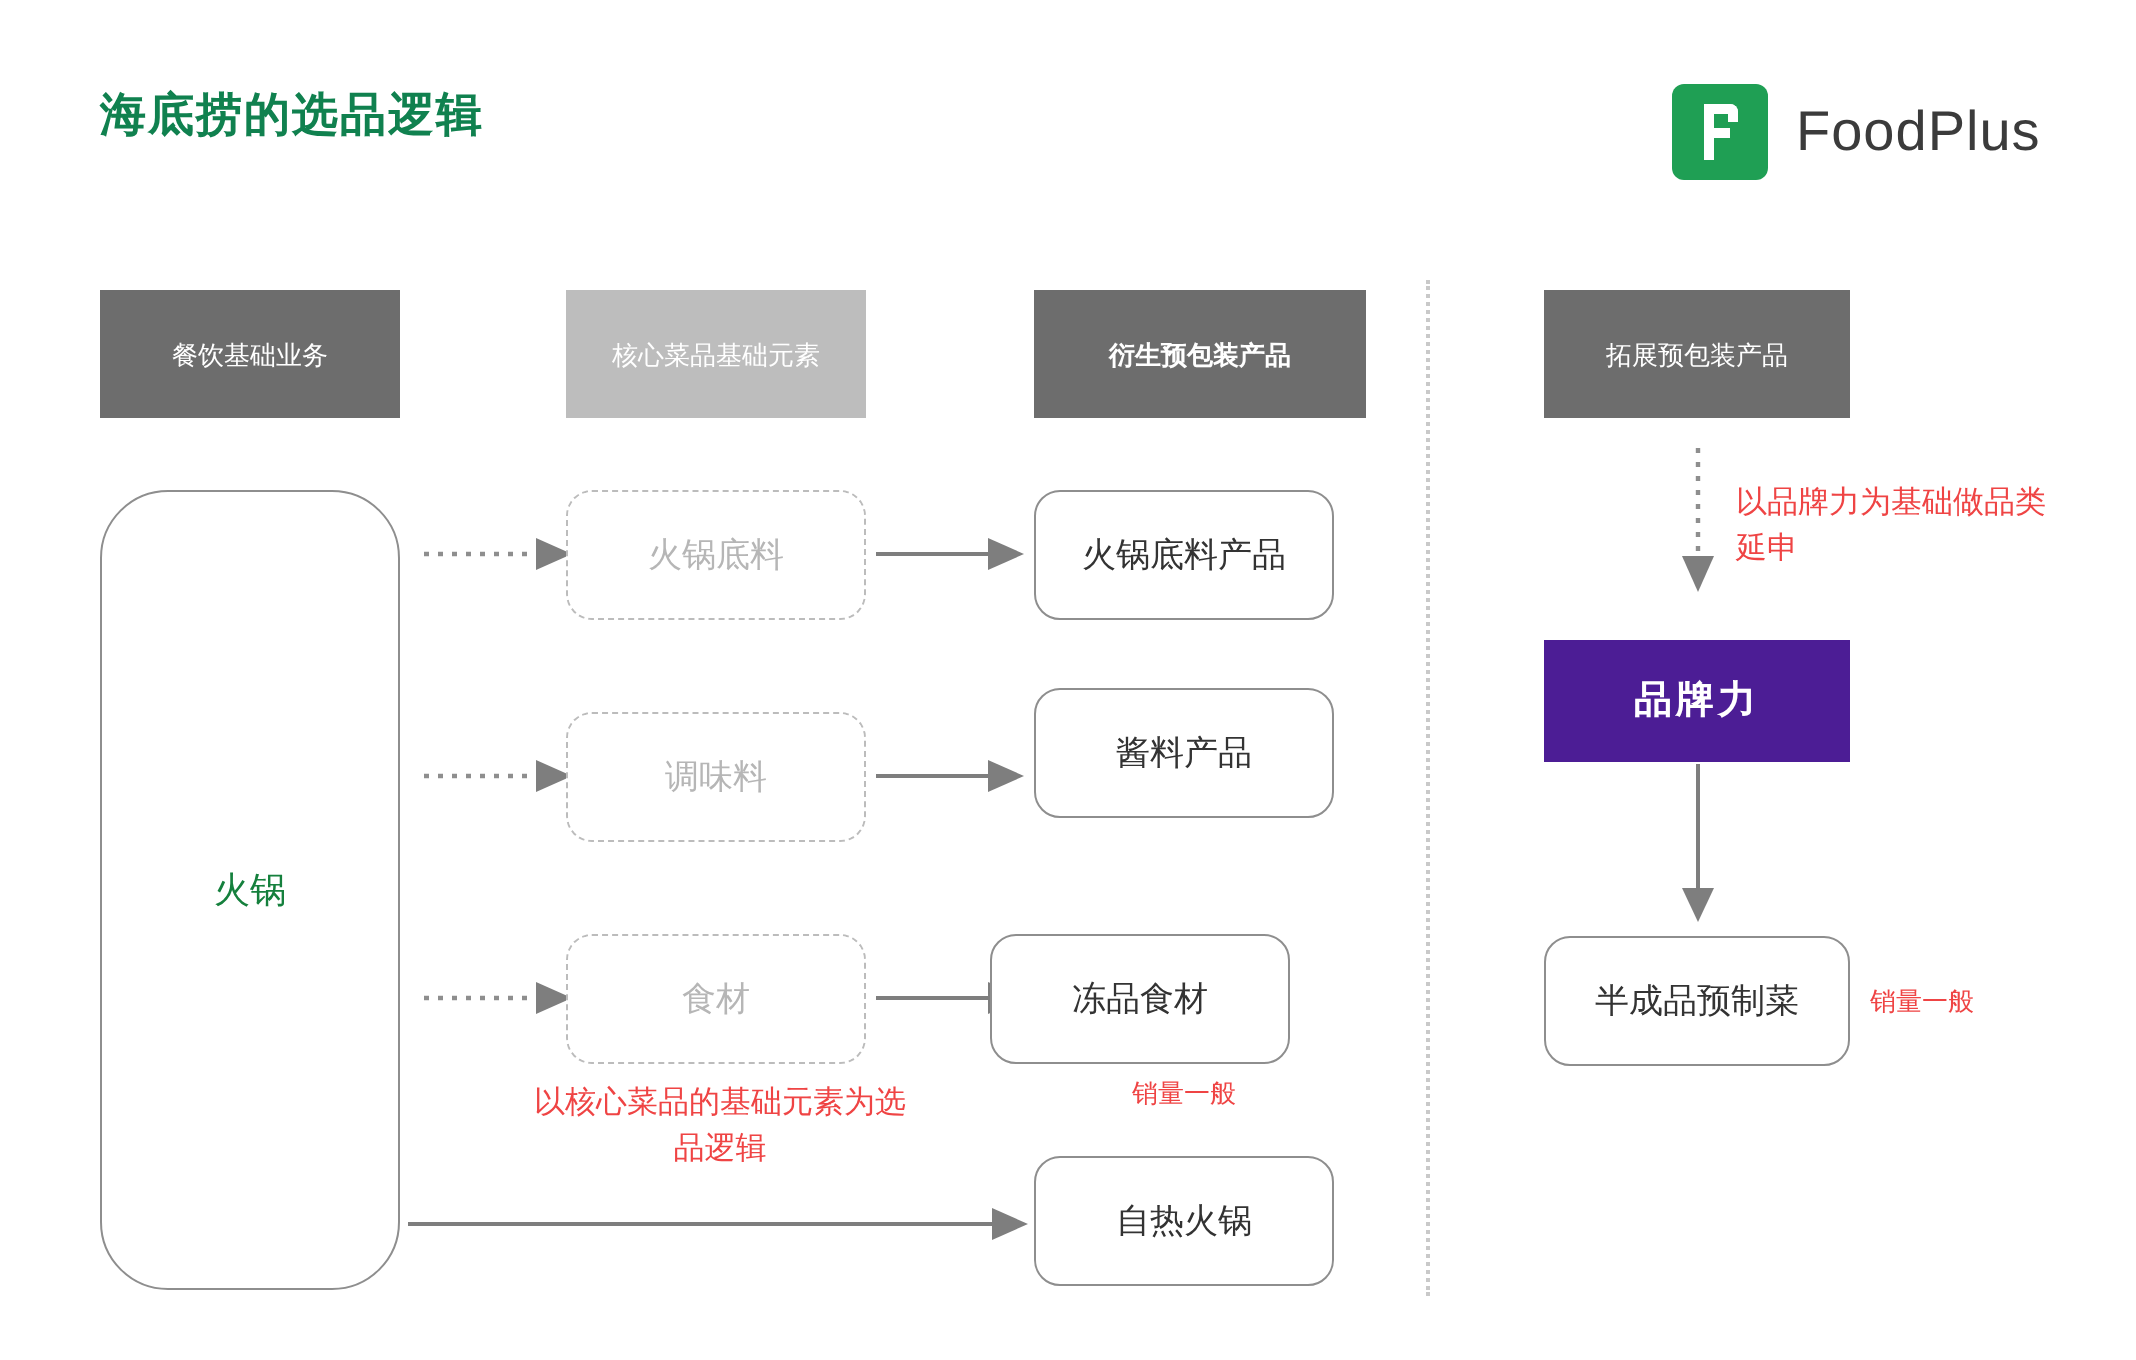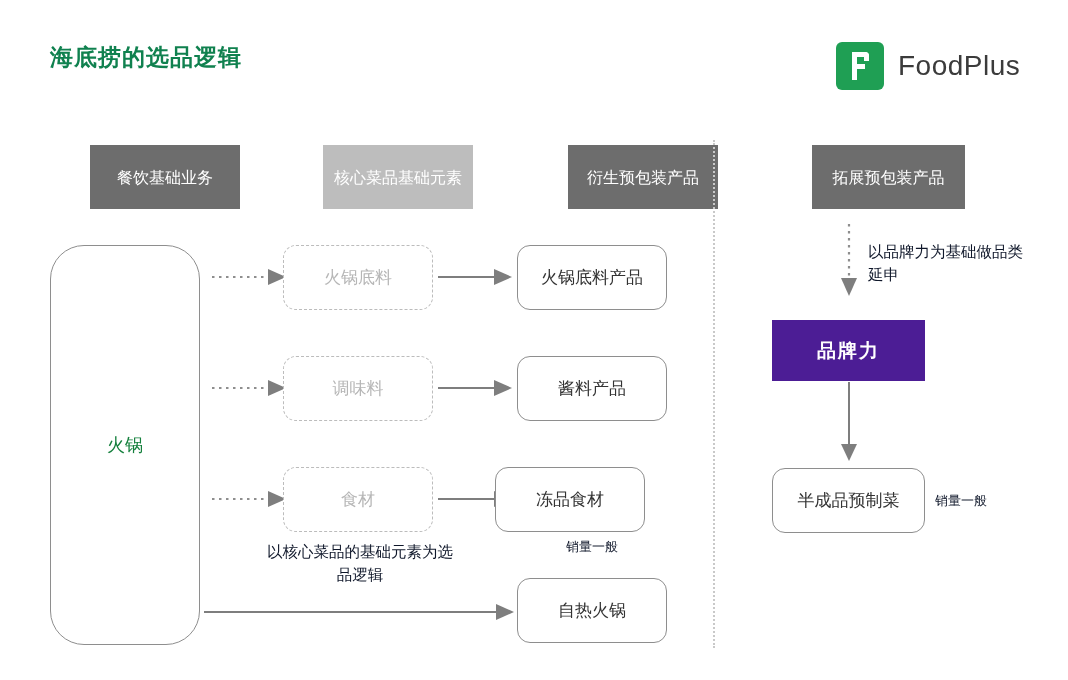--- a/index.html
+++ b/index.html
@@ -81,29 +81,28 @@
   #brand-logo .logo-text {
     font-size: 28px;
     color: #3b3b3b;
     letter-spacing: 0.5px;
   }
 
   
   .col-header {
     position: absolute;
     color: #ffffff;
-    font-size: 16px;
+    font-size: 13px;
     line-height: 27px;
     text-align: center;
     display: flex;
     align-items: center;
     justify-content: center;
     padding: 12px 8px;
     box-sizing: border-box;
-    margin-left: 40px;
   }
   .col-header.dark  { background: #6d6d6d; }
   .col-header.light { background: #bdbdbd; }
 
   
   .node {
     position: absolute;
     box-sizing: border-box;
     display: flex;
     align-items: center;
@@ -138,21 +137,21 @@
     font-size: 19px;
     font-weight: bold;
     border: none;
     border-radius: 0;
     letter-spacing: 2px;
   }
 
   
   .caption {
     position: absolute;
-    color: #0f172a;
+    color: #ef4444;
     font-size: 15.5px;
     line-height: 23px;
     text-align: center;
   }
   .caption.small {
     font-size: 13px;
     line-height: 18px;
   }
 
   
@@ -180,21 +179,21 @@
       <span class="f-stem"></span>
       <span class="f-top"></span>
       <span class="f-top-r"></span>
       <span class="f-mid"></span>
     </span>
     <span class="logo-text">FoodPlus</span>
   </div>
 
   <div class="col-header dark" style="left:50px;  top:145px; width:150px; height:64px;">餐饮基础业务</div>
   <div class="col-header light" style="left:283px; top:145px; width:150px; height:64px;">核心菜品基础元素</div>
-  <div class="col-header dark" style="left:528px; top:145px; width:150px; height:64px;">衍生预包装产品</div>
+  <div class="col-header dark" style="left:517px; top:145px; width:166px; height:64px;font-weight:bold;">衍生预包装产品</div>
   <div class="col-header dark" style="left:772px; top:145px; width:153px; height:64px;">拓展预包装产品</div>
 
   <div id="divider"></div>
 
   <div class="node tall" style="left:50px; top:245px; width:150px; height:400px;">火锅</div>
 
   <svg class="connector" style="left:210px; top:255px;" width="80" height="45">
     <line x1="2" y1="22" x2="58" y2="22" stroke="#8e8e8e" stroke-width="2.2" stroke-dasharray="2.5 4.5"></line>
     <polygon points="58,14 76,22 58,30" fill="#7e7e7e"></polygon>
   </svg>
@@ -225,21 +224,21 @@
     <line x1="2" y1="22" x2="58" y2="22" stroke="#7e7e7e" stroke-width="2"></line>
     <polygon points="58,14 76,22 58,30" fill="#7e7e7e"></polygon>
   </svg>
 
   <svg class="connector" style="left:200px; top:590px;" width="318" height="45">
     <line x1="4" y1="22" x2="296" y2="22" stroke="#7e7e7e" stroke-width="2"></line>
     <polygon points="296,14 314,22 296,30" fill="#7e7e7e"></polygon>
   </svg>
 
   <div class="node solid" style="left:517px; top:245px; width:150px; height:65px;">火锅底料产品</div>
-  <div class="node solid" style="left:517px; top:356px; width:150px; height:65px;">酱料产品</div>
+  <div class="node solid" style="left:517px; top:344px; width:150px; height:65px;">酱料产品</div>
   <div class="node solid" style="left:495px; top:467px; width:150px; height:65px;">冻品食材</div>
   <div class="caption small" style="left:517px; top:538px; width:150px;">销量一般</div>
   <div class="node solid" style="left:517px; top:578px; width:150px; height:65px;">自热火锅</div>
 
   <svg class="connector" style="left:836px; top:222px;" width="26" height="78">
     <line x1="13" y1="2" x2="13" y2="56" stroke="#8e8e8e" stroke-width="2.2" stroke-dasharray="2.5 4.5"></line>
     <polygon points="5,56 21,56 13,74" fill="#7e7e7e"></polygon>
   </svg>
 
   <div class="caption" style="left:868px; top:240px; width:160px; text-align:left;">以品牌力为基础做品类延申</div>

